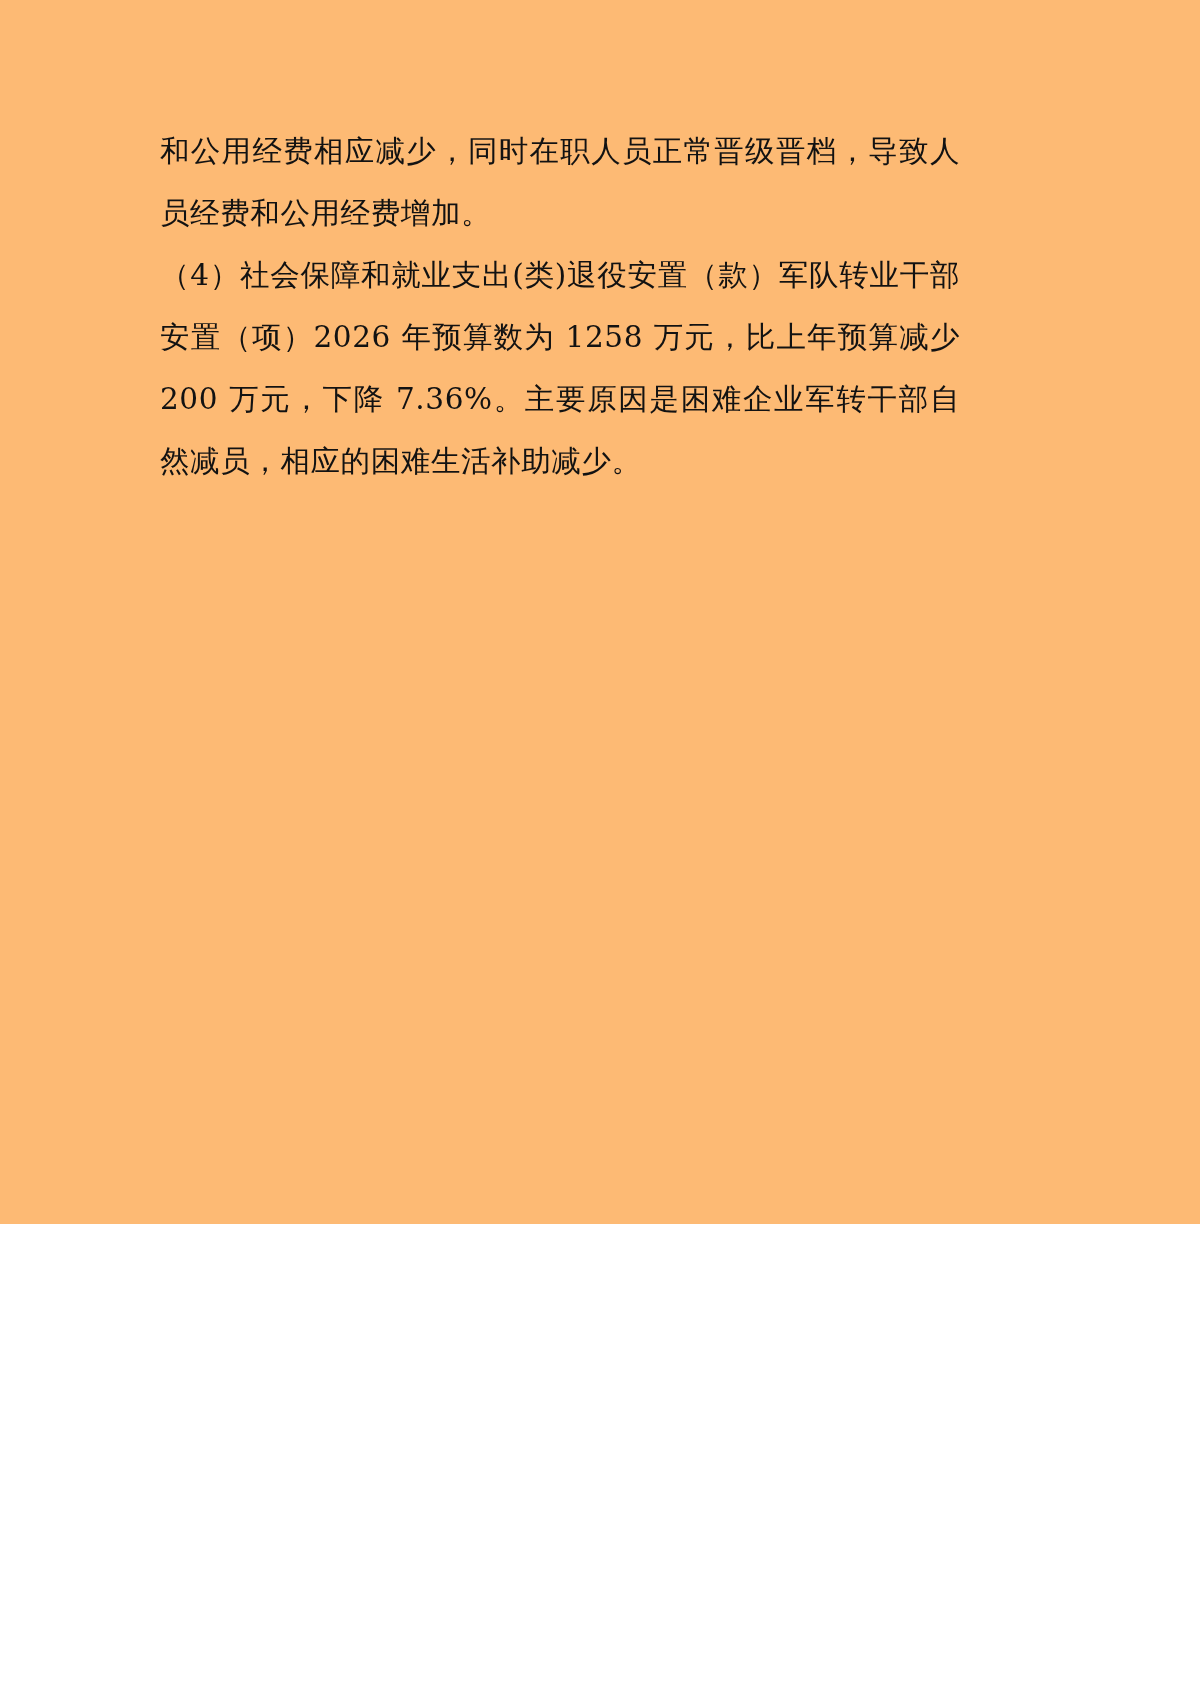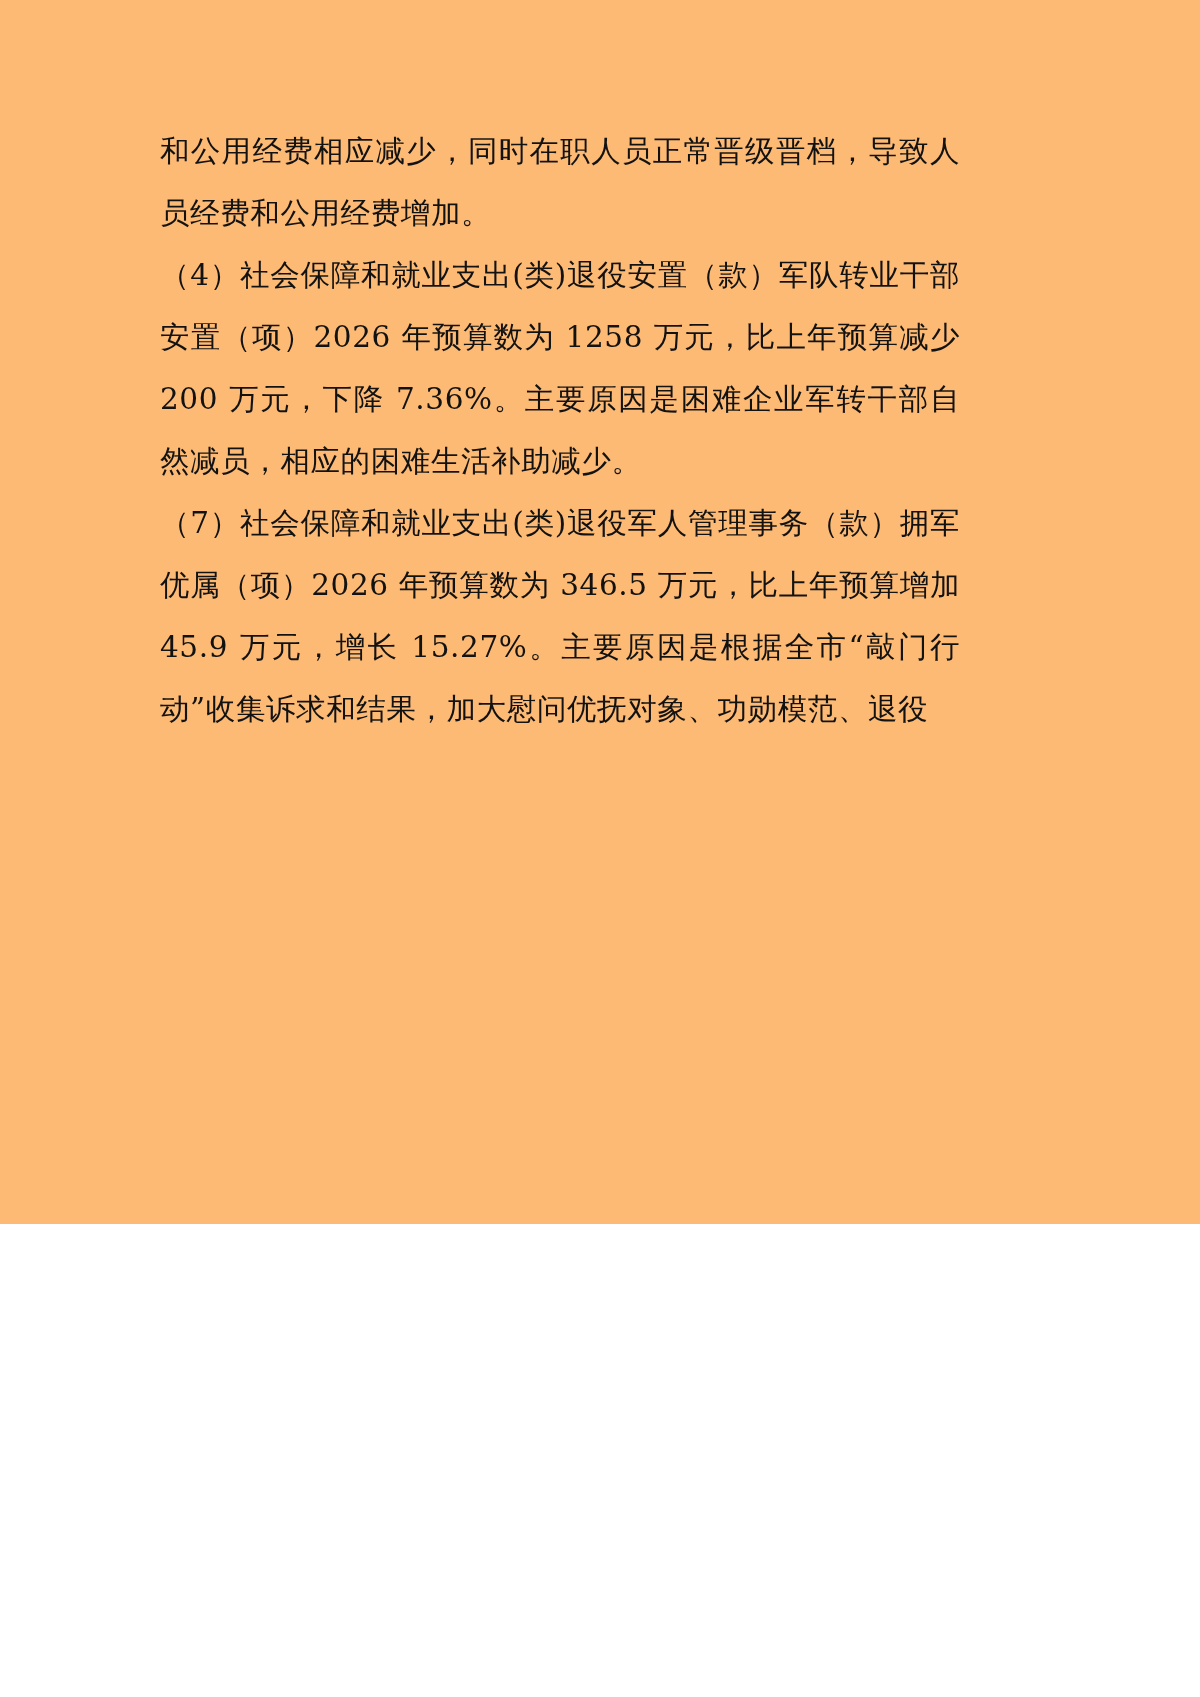--- a/index.html
+++ b/index.html
@@ -49,16 +49,15 @@
     color: #1a1a1a;
   }
 </style>
 </head>
 <body>
 
 <div class="page">
   <div class="body-area">
     <p class="para">和公用经费相应减少，同时在职人员正常晋级晋档，导致人员经费和公用经费增加。</p>
     <p class="para indent">（4）社会保障和就业支出(类)退役安置（款）军队转业干部安置（项）2026 年预算数为 1258 万元，比上年预算减少 200 万元，下降 7.36%。主要原因是困难企业军转干部自然减员，相应的困难生活补助减少。</p>
-    <p class="para indent">（7）社会保障和就业支出(类)退役军人管理事务（款）拥军优属（项）2026 年预算数为 346.5 万元，比上年预算增加 45.9 万元，增长 15.27%。主要原因是根据全市“敲门行动”收集诉求和结果，加大慰问优抚对象、功勋模范、退役</p>
   </div>
   <div class="page-number">11</div>
 </div>
 
 </body></html>

